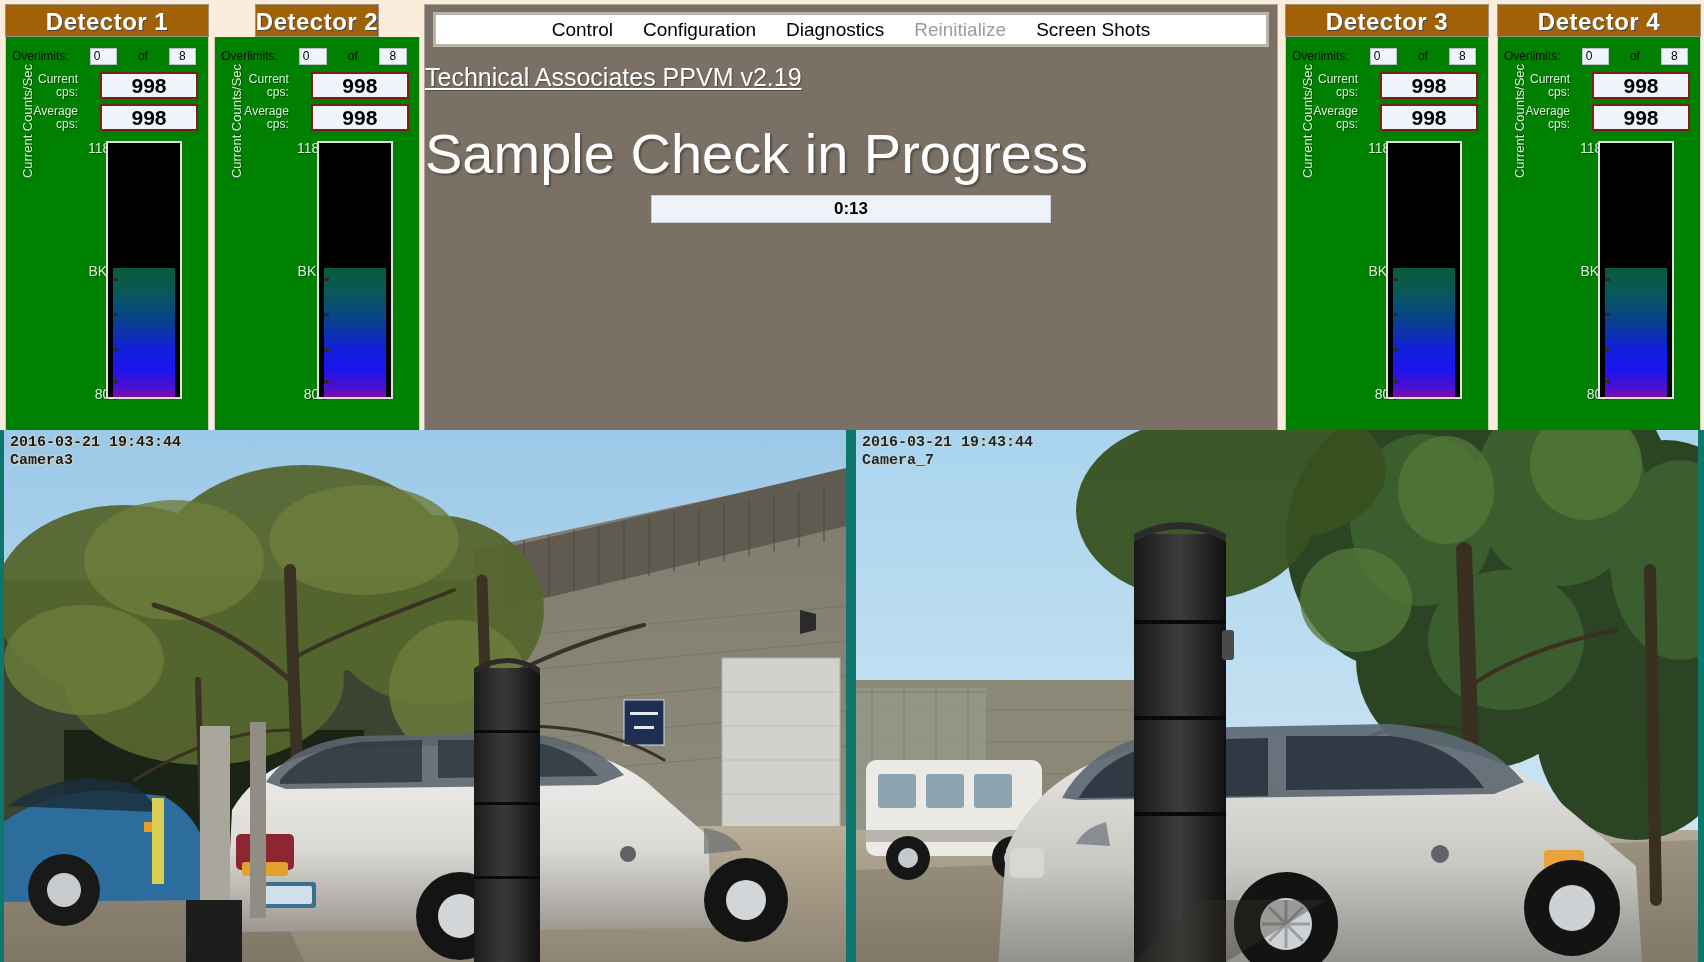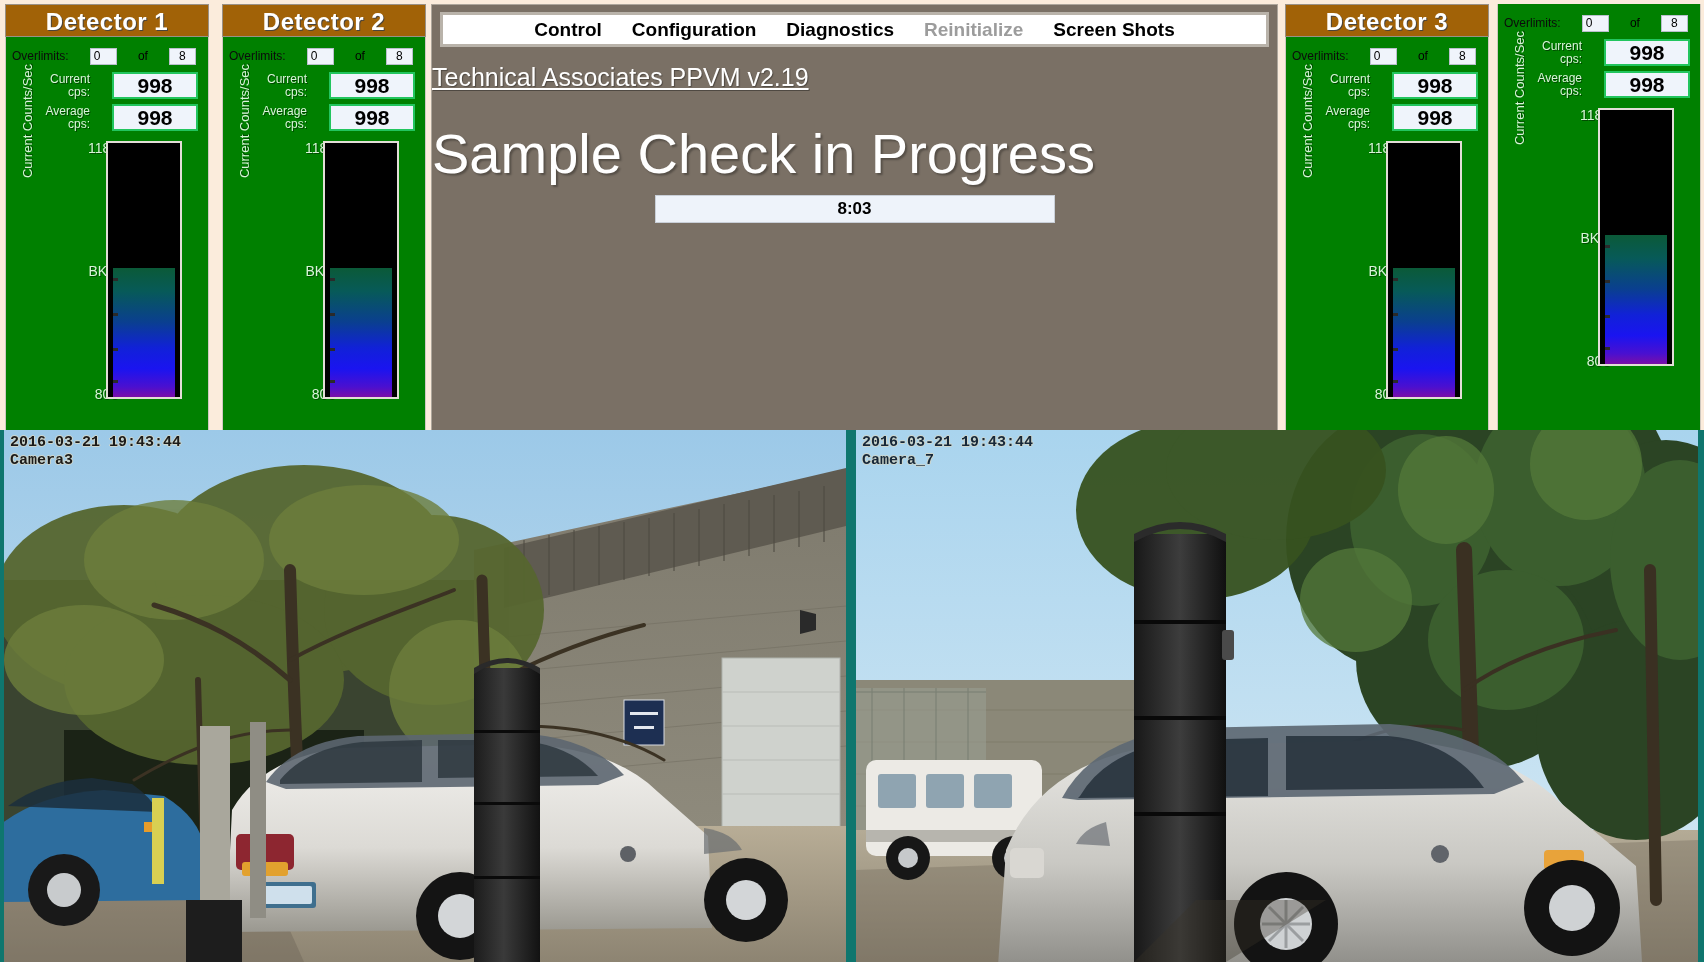--- a/index.html
+++ b/index.html
@@ -28,21 +28,21 @@
 
   
   .detector {
     width: 204px;
     height: 440px;
     margin: 4px 3px 0 5px;
     display: flex;
     flex-direction: column;
     box-sizing: border-box;
   }
-  .detector.d2 { margin-left: 10px; }
+  .detector.d2 { margin-left: 3px; align-items: center; }
   .detector-title {
     height: 33px;
     background: #a16207;
     color: #ffffff;
     font-size: 24px;
     font-weight: bold;
     text-align: center;
     line-height: 33px;
     letter-spacing: 0.5px;
     text-shadow: 1px 1px 0 #4a443c;
@@ -95,23 +95,23 @@
   }
   .cps-label {
     color: #d8f5d8;
     font-size: 12px;
     line-height: 13px;
     text-align: right;
     width: 54px;
     text-shadow: 1px 1px 0 rgba(0,0,0,0.45);
   }
   .cps-value {
-    width: 86px; height: 27px;
+    width: 98px; height: 27px;
     background: #eff4fb;
-    border: 2px solid #22c55e;
+    border: 2px solid #7f1d1d;
     box-sizing: border-box;
     color: #000;
     font-size: 21px;
     font-weight: bold;
     text-align: center;
     line-height: 23px;
   }
 
   
   .gauge-wrap {
@@ -192,21 +192,21 @@
     background: #ffffff;
     border: 3px solid #b9b3aa;
     box-sizing: border-box;
     display: flex;
     align-items: center;
     justify-content: center;
     gap: 26px;
   }
   .menu-item {
     font-size: 19px;
-    font-weight: bold;
+    font-weight: normal;
     color: #000;
     cursor: default;
     padding: 0 2px;
     white-space: nowrap;
   }
   .menu-item.disabled { color: #9c9c9c; }
 
   .brand {
     position: absolute;
     left: 0; right: 0; top: 58px;
@@ -372,21 +372,21 @@
     <div class="center">
       <div class="menubar">
         <span class="menu-item">Control</span>
         <span class="menu-item">Configuration</span>
         <span class="menu-item">Diagnostics</span>
         <span class="menu-item disabled">Reinitialize</span>
         <span class="menu-item">Screen Shots</span>
       </div>
       <div class="brand">Technical Associates PPVM v2.19</div>
       <div class="status-msg">Sample Check in Progress</div>
-      <div class="timer-box">8:03</div>
+      <div class="timer-box">0:13</div>
     </div>
 
     <div class="detector d3">
       <div class="detector-title">Detector 3</div>
       <div class="detector-body">
         <div class="overlimits-row">
           <span class="overlimits-label">Overlimits:</span>
           <span class="ol-box left">0</span>
           <span class="of-text">of</span>
           <span class="ol-box">8</span>
@@ -418,20 +418,21 @@
               <span class="gauge-sidenotch" style="top:45px"></span>
               <span class="gauge-sidenotch" style="top:80px"></span>
               <span class="gauge-sidenotch" style="top:112px"></span>
             </div>
           </div>
         </div>
       </div>
     </div>
 
     <div class="detector d4">
+      <div class="detector-title">Detector 4</div>
       <div class="detector-body">
         <div class="overlimits-row">
           <span class="overlimits-label">Overlimits:</span>
           <span class="ol-box left">0</span>
           <span class="of-text">of</span>
           <span class="ol-box">8</span>
         </div>
         <div class="cps-row">
           <span class="cps-label">
             <span>Current</span><br>

